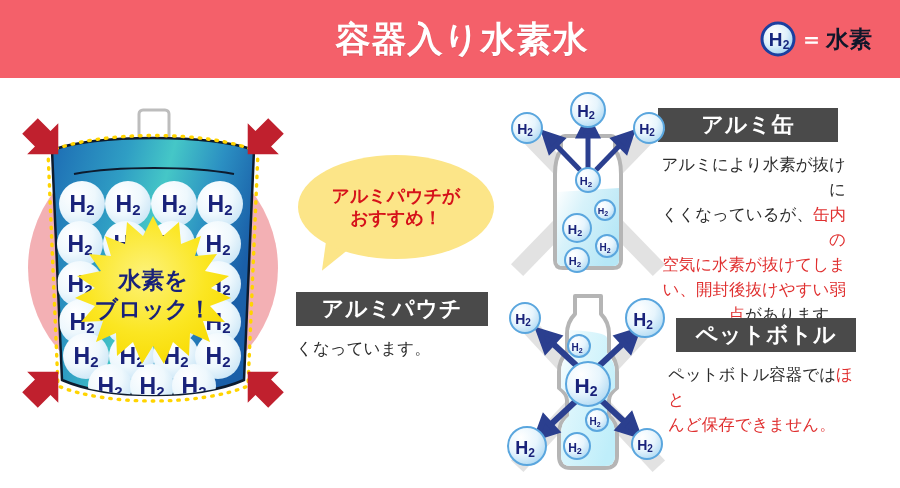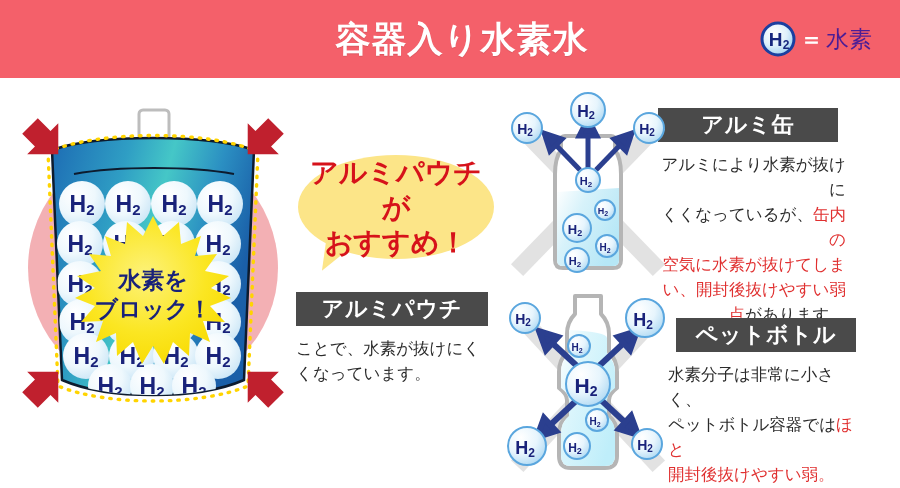--- a/index.html
+++ b/index.html
@@ -30,21 +30,21 @@
     display:flex;align-items:center;gap:3px;
   }
   .legend-badge{
     width:36px;height:36px;flex:0 0 36px;position:relative;
   }
   .legend-eq{
     color:#ffffff;font-size:23px;font-weight:bold;line-height:1;
     margin-left:1px;
   }
   .legend-word{
-    color:#4c1d95;font-size:23px;font-weight:normal;line-height:1;letter-spacing:0px;text-align:center;
+    color:#0f172a;font-size:23px;font-weight:bold;line-height:1;letter-spacing:0px;text-align:center;
   }
 
   
   .pouch-area{position:absolute;left:18px;top:108px;width:270px;height:310px;}
   .pouch-svg{position:absolute;left:0;top:0;}
 
   
   .bubble{
     position:absolute;left:298px;top:155px;width:196px;height:104px;
   }
@@ -55,21 +55,21 @@
   .bubble-tail{
     position:absolute;left:26px;top:86px;width:0;height:0;
     border-left:0 solid transparent;
     border-right:30px solid transparent;
     border-top:32px solid #fce588;
     transform:rotate(8deg);
   }
   .bubble-text{
     position:absolute;left:0;top:0;width:196px;height:104px;
     display:flex;flex-direction:column;align-items:center;justify-content:center;
-    color:#d6121a;font-size:28px;font-weight:bold;line-height:1.25;
+    color:#d6121a;font-size:18px;font-weight:bold;line-height:1.25;
     text-align:center;
   }
 
   
   .panel{position:absolute;}
   .panel-head{
     background:#4a4a4a;color:#ffffff;
     font-size:22px;font-weight:bold;
     display:flex;align-items:center;justify-content:center;
     letter-spacing:1px;
@@ -269,42 +269,40 @@
     <div class="bubble-body"></div>
     <div class="bubble-text">
       <span>アルミパウチが</span>
       <span>おすすめ！</span>
     </div>
   </div>
 
   <div class="panel panel-pouch">
     <div class="panel-head">アルミパウチ</div>
     <div class="panel-body">
-      <div>ことで、水素が抜けにく</div>
       <div>くなっています。</div>
     </div>
   </div>
 
   <div class="panel panel-can">
     <div class="panel-head">アルミ缶</div>
     <div class="panel-body">
       <div><span>アルミにより水素が抜けに</span></div>
       <div><span>くくなっているが、</span><span class="hl">缶内の</span></div>
       <div><span class="hl">空気に水素が抜けてしま</span></div>
       <div><span class="hl">い、開封後抜けやすい弱</span></div>
       <div><span class="hl">点</span><span>があります。</span></div>
     </div>
   </div>
 
   <div class="panel panel-pet">
     <div class="panel-head">ペットボトル</div>
     <div class="panel-body">
-      <div><span>水素分子は非常に小さく、</span></div>
       <div><span>ペットボトル容器では</span><span class="hl">ほと</span></div>
-      <div><span class="hl">開封後抜けやすい弱。</span></div>
+      <div><span class="hl">んど保存できません。</span></div>
     </div>
   </div>
 
   <div class="can-area">
     <svg class="ill-svg" width="165" height="200" viewBox="0 0 165 200">
       <defs>
         <linearGradient id="canwater" x1="0" y1="0" x2="1" y2="0.6">
           <stop offset="0%" stop-color="#ffffff"></stop>
           <stop offset="40%" stop-color="#d7f2fa"></stop>
           <stop offset="100%" stop-color="#b6e7f6"></stop>

